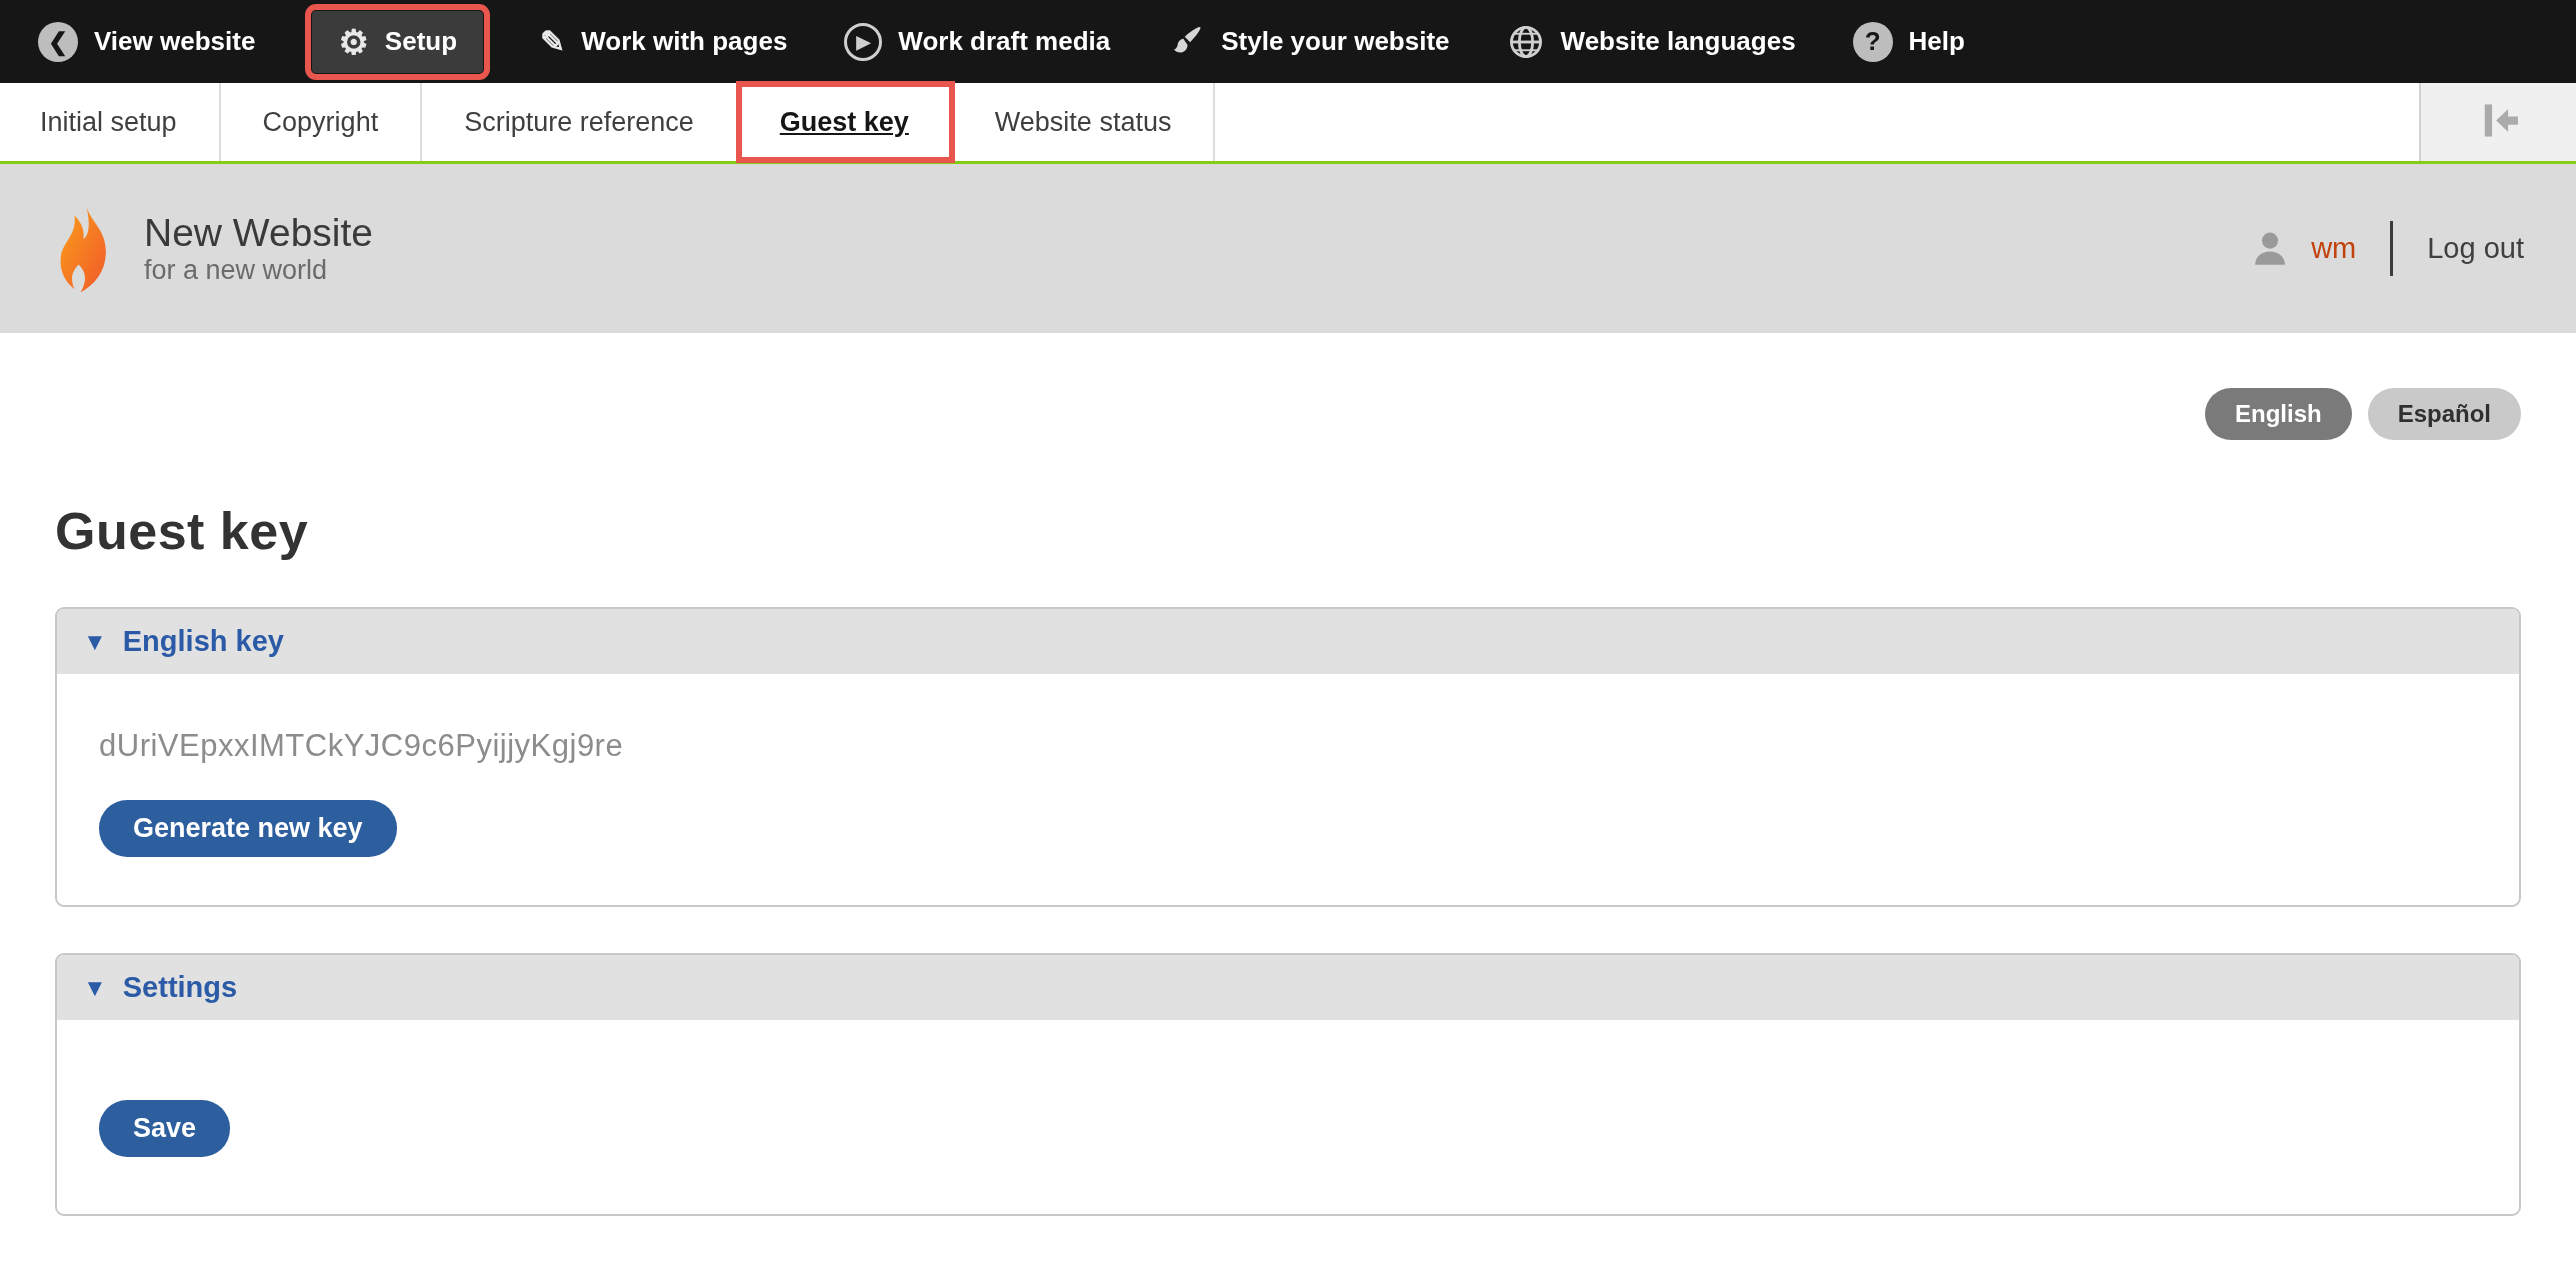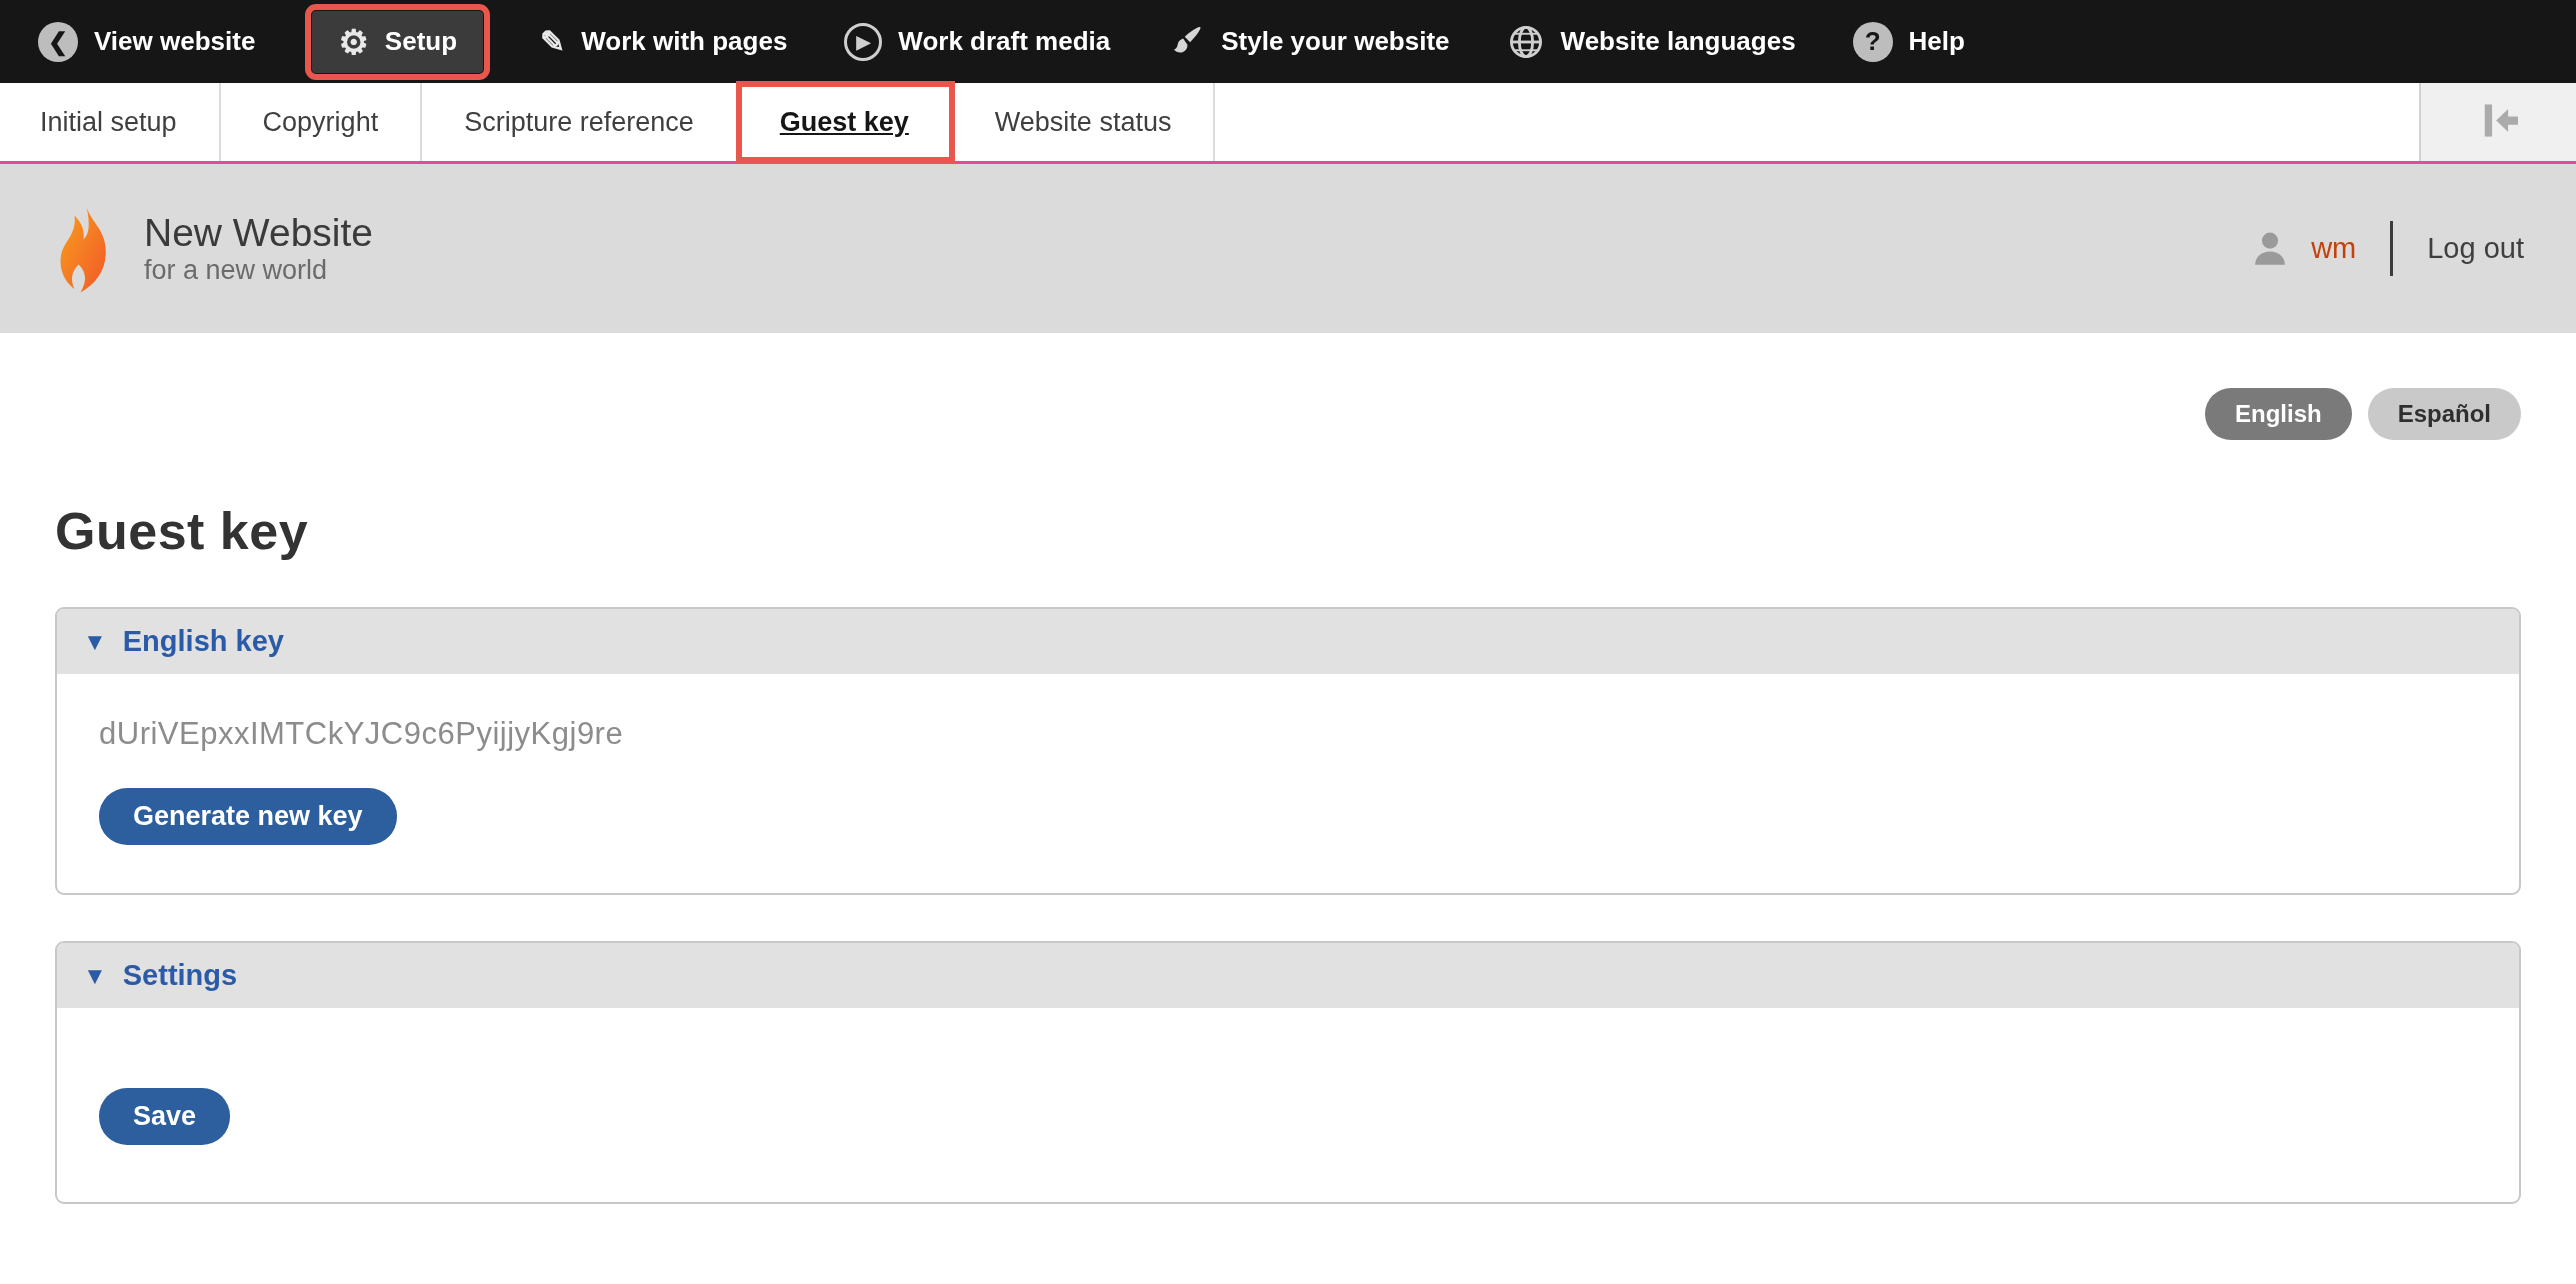--- a/index.html
+++ b/index.html
@@ -48,21 +48,21 @@
     font-size: 18px;
   }
   .glyph-ic { font-size: 34px; color: #e8e8e8; line-height: 1; }
   .svg-ic svg { width: 38px; height: 38px; display: block; }
 
   
   .tabrow {
     height: 81px;
     background: #ffffff;
     display: flex;
-    border-bottom: 3px solid #ec4899;
+    border-bottom: 3px solid #84cc16;
   }
   .tabs { display: flex; flex: 1; align-items: stretch; }
   .tab {
     display: flex; align-items: center;
     padding: 0 42px;
     font-size: 27px; color: #3f3f3f;
     border-right: 2px solid #dcdcdc;
     cursor: pointer; white-space: nowrap;
   }
   .tab:first-child { padding-left: 40px; }
@@ -120,21 +120,21 @@
     background: #ffffff;
   }
   .panel-header {
     background: #e1e1e1;
     padding: 16px 26px;
     display: flex; align-items: center; gap: 16px;
     cursor: pointer;
   }
   .panel-caret { color: #2b5aa7; font-size: 24px; }
   .panel-title { color: #2b5aa7; font-size: 29px; font-weight: bold; }
-  .panel-body { padding: 42px 42px 48px 42px; }
+  .panel-body { padding: 54px 42px 48px 42px; }
 
   .key-value { font-size: 31px; color: #8c8c8c; letter-spacing: 0.5px; }
 
   .btn-primary {
     background: #2d5f9e; color: #ffffff;
     border: none; border-radius: 28px;
     font-family: "Liberation Sans", sans-serif;
     font-size: 27px; font-weight: bold;
     padding: 13px 34px;
     cursor: pointer;

